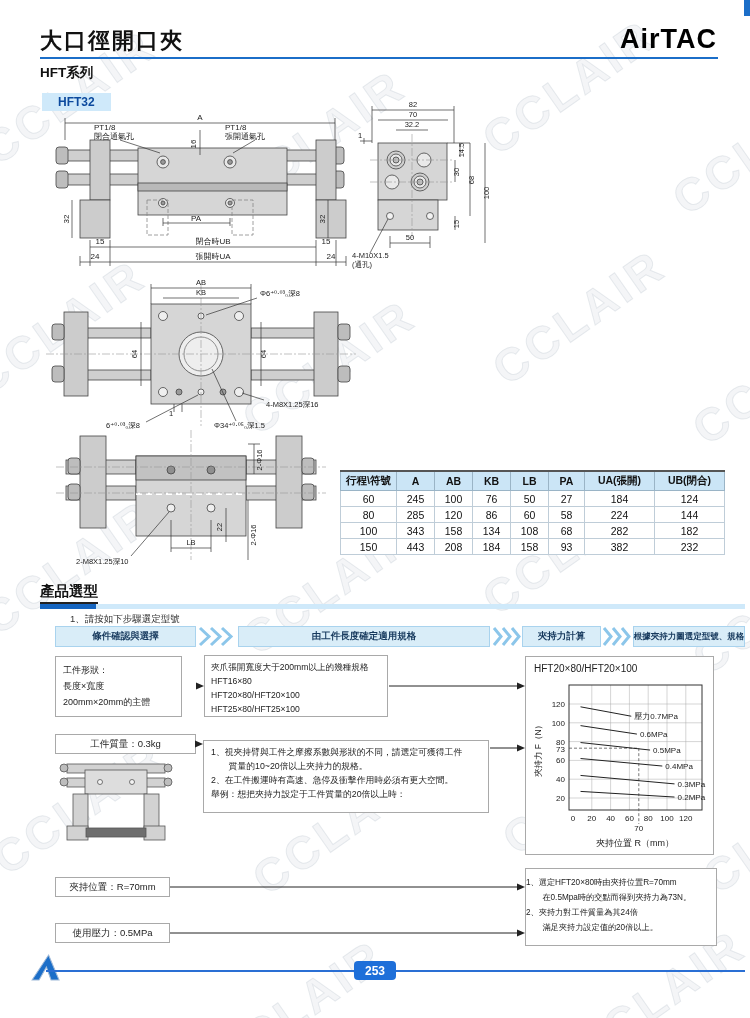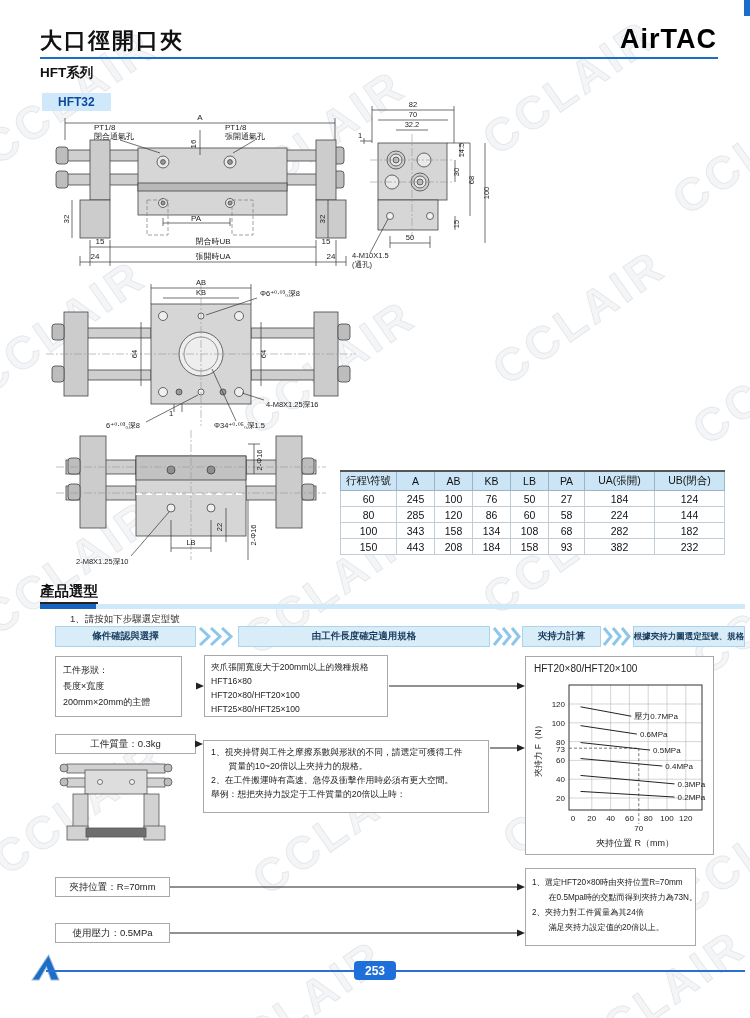--- a/index.html
+++ b/index.html
@@ -13,21 +13,21 @@
   
   .page-title{left:40px;top:26px;font-size:22px;font-weight:700;letter-spacing:2px;}
   .brand{left:620px;top:24px;font-size:27px;font-weight:700;color:#000000;letter-spacing:1px;}
   .hrule{left:40px;top:57px;width:678px;height:2px;background:#1b6ec8;}
   .corner-tab{left:744px;top:0;width:6px;height:16px;background:#1b6ec8;}
   .series{left:40px;top:64px;font-size:13.5px;font-weight:700;}
   .model-badge{left:42px;top:93px;background:#cfe9fa;color:#0c4a9e;font-size:12px;font-weight:700;
                padding:2px 16px;}
   
   table.dims{border-collapse:collapse;font-size:10.5px;table-layout:fixed;}
-  table.dims th{background:#cbe5f6;font-weight:400;border:1px solid #9ab4c6;border-top:2px solid #555;padding:2px 0;}
+  table.dims th{background:#cbe5f6;font-weight:700;border:1px solid #9ab4c6;border-top:2px solid #555;padding:2px 0;}
   table.dims td{border:1px solid #bfcdd8;text-align:center;padding:1.5px 0;background:#fff;}
   
   .sec-title{left:40px;top:582px;font-size:14.5px;font-weight:700;border-bottom:2px solid #222;padding-bottom:1px;}
   .sec-bar-dark{left:40px;top:604px;width:56px;height:5px;background:#1565c0;}
   .sec-bar-light{left:96px;top:604px;width:649px;height:5px;background:#cfe9fa;}
   .sec-intro{left:46px;top:613px;font-size:9.5px;color:#333;margin-left:24px;}
   .step-box{position:absolute;top:626px;height:21px;background:#d9edf8;border:1px solid #a9d3ee;
             display:flex;align-items:center;justify-content:center;font-weight:700;color:#173a5e;
             font-size:9.5px;box-sizing:border-box;white-space:nowrap;}
   .chev{position:absolute;top:626px;}
@@ -479,21 +479,21 @@
       <polyline points="53.519999999999996,84.52000000000001 135.3,92.04" fill="none" stroke="#222" stroke-width="1"></polyline>
       <text x="138.3" y="95.04" font-size="8" fill="#222">0.4MPa</text>
       <polyline points="53.519999999999996,101.44 147.51999999999998,109.9" fill="none" stroke="#222" stroke-width="1"></polyline>
       <text x="150.51999999999998" y="112.9" font-size="8" fill="#222">0.3MPa</text>
       <polyline points="53.519999999999996,117.42 147.51999999999998,123.06" fill="none" stroke="#222" stroke-width="1"></polyline>
       <text x="150.51999999999998" y="126.06" font-size="8" fill="#222">0.2MPa</text>
       <text x="14" y="75" text-anchor="middle" font-size="8.5" fill="#222" transform="rotate(-90 14 75)">夾持力 F（N）</text>
       <text x="108" y="172" text-anchor="middle" font-size="9" fill="#222">夾持位置 R（mm）</text>
     </svg>
 
-  <div class="fbox" style="left:525px;top:868px;width:171px;height:78px;font-size:8.2px;line-height:15px;padding:6px 6px">
+  <div class="fbox" style="left:525px;top:868px;width:192px;height:78px;font-size:8.2px;line-height:15px;padding:6px 0">
     <div class="ln">1、選定HFT20×80時由夾持位置R=70mm</div>
     <div class="ln">　　在0.5Mpa時的交點而得到夾持力為73N。</div>
     <div class="ln">2、夾持力對工件質量為其24倍</div>
     <div class="ln">　　滿足夾持力設定值的20倍以上。</div>
   </div>
 
   <svg class="abs" style="left:0;top:0;pointer-events:none" width="750" height="1018" viewBox="0 0 750 1018">
     <g stroke="#222" stroke-width="1">
       <line x1="196" y1="686" x2="197" y2="686"></line>
       <line x1="389" y1="686" x2="518" y2="686"></line>

